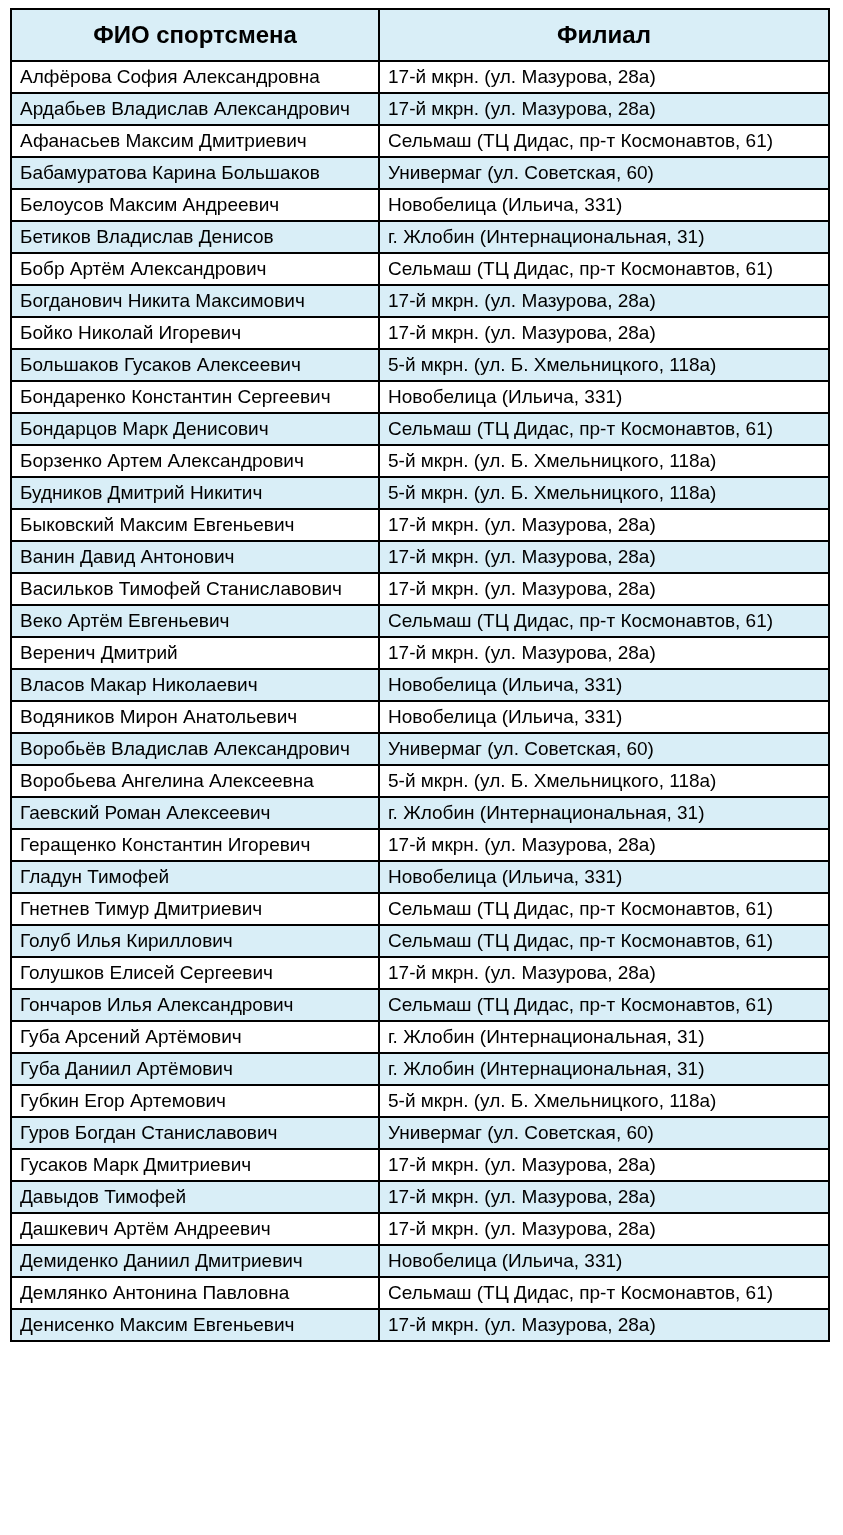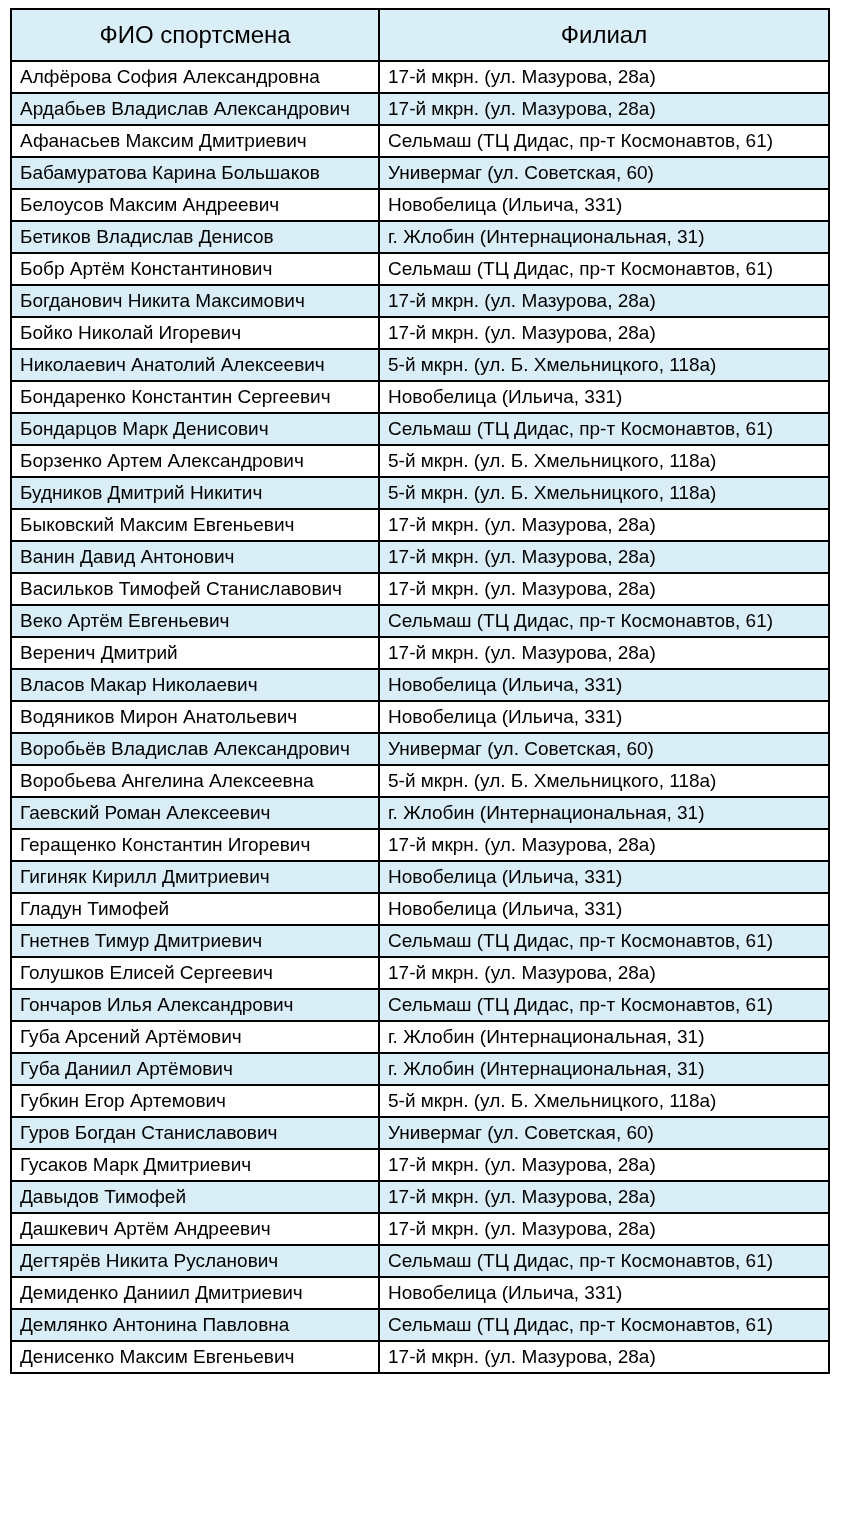--- a/index.html
+++ b/index.html
@@ -28,21 +28,21 @@
   table.roster th, table.roster td {
     border: 2px solid var(--border-color, #000000);
     box-sizing: border-box;
     overflow: hidden;
     white-space: nowrap;
   }
   table.roster th {
     height: 52px;
     background: var(--header-bg, #d9eef7);
     font-size: 24px;
-    font-weight: normal;
+    font-weight: bold;
     text-align: center;
     vertical-align: middle;
   }
   table.roster td {
     height: 32px;
     padding: 0 6px 0 8px;
     font-size: 19px;
     vertical-align: middle;
     background: var(--row-bg, #ffffff);
   }
@@ -83,33 +83,33 @@
       </tr>
       <tr>
         <td>Белоусов Максим Андреевич</td>
         <td>Новобелица (Ильича, 331)</td>
       </tr>
       <tr>
         <td>Бетиков Владислав Денисов</td>
         <td>г. Жлобин (Интернациональная, 31)</td>
       </tr>
       <tr>
-        <td>Бобр Артём Константинович</td>
+        <td>Бобр Артём Александрович</td>
         <td>Сельмаш (ТЦ Дидас, пр-т Космонавтов, 61)</td>
       </tr>
       <tr>
         <td>Богданович Никита Максимович</td>
         <td>17-й мкрн. (ул. Мазурова, 28а)</td>
       </tr>
       <tr>
         <td>Бойко Николай Игоревич</td>
         <td>17-й мкрн. (ул. Мазурова, 28а)</td>
       </tr>
       <tr>
-        <td>Николаевич Анатолий Алексеевич</td>
+        <td>Большаков Гусаков Алексеевич</td>
         <td>5-й мкрн. (ул. Б. Хмельницкого, 118а)</td>
       </tr>
       <tr>
         <td>Бондаренко Константин Сергеевич</td>
         <td>Новобелица (Ильича, 331)</td>
       </tr>
       <tr>
         <td>Бондарцов Марк Денисович</td>
         <td>Сельмаш (ТЦ Дидас, пр-т Космонавтов, 61)</td>
       </tr>
@@ -159,29 +159,29 @@
       </tr>
       <tr>
         <td>Гаевский Роман Алексеевич</td>
         <td>г. Жлобин (Интернациональная, 31)</td>
       </tr>
       <tr>
         <td>Геращенко Константин Игоревич</td>
         <td>17-й мкрн. (ул. Мазурова, 28а)</td>
       </tr>
       <tr>
-        <td>Гигиняк Кирилл Дмитриевич</td>
-        <td>Новобелица (Ильича, 331)</td>
-      </tr>
-      <tr>
         <td>Гладун Тимофей</td>
         <td>Новобелица (Ильича, 331)</td>
       </tr>
       <tr>
         <td>Гнетнев Тимур Дмитриевич</td>
+        <td>Сельмаш (ТЦ Дидас, пр-т Космонавтов, 61)</td>
+      </tr>
+      <tr>
+        <td>Голуб Илья Кириллович</td>
         <td>Сельмаш (ТЦ Дидас, пр-т Космонавтов, 61)</td>
       </tr>
       <tr>
         <td>Голушков Елисей Сергеевич</td>
         <td>17-й мкрн. (ул. Мазурова, 28а)</td>
       </tr>
       <tr>
         <td>Гончаров Илья Александрович</td>
         <td>Сельмаш (ТЦ Дидас, пр-т Космонавтов, 61)</td>
       </tr>
@@ -205,24 +205,20 @@
         <td>Гусаков Марк Дмитриевич</td>
         <td>17-й мкрн. (ул. Мазурова, 28а)</td>
       </tr>
       <tr>
         <td>Давыдов Тимофей</td>
         <td>17-й мкрн. (ул. Мазурова, 28а)</td>
       </tr>
       <tr>
         <td>Дашкевич Артём Андреевич</td>
         <td>17-й мкрн. (ул. Мазурова, 28а)</td>
-      </tr>
-      <tr>
-        <td>Дегтярёв Никита Русланович</td>
-        <td>Сельмаш (ТЦ Дидас, пр-т Космонавтов, 61)</td>
       </tr>
       <tr>
         <td>Демиденко Даниил Дмитриевич</td>
         <td>Новобелица (Ильича, 331)</td>
       </tr>
       <tr>
         <td>Демлянко Антонина Павловна</td>
         <td>Сельмаш (ТЦ Дидас, пр-т Космонавтов, 61)</td>
       </tr>
       <tr>

